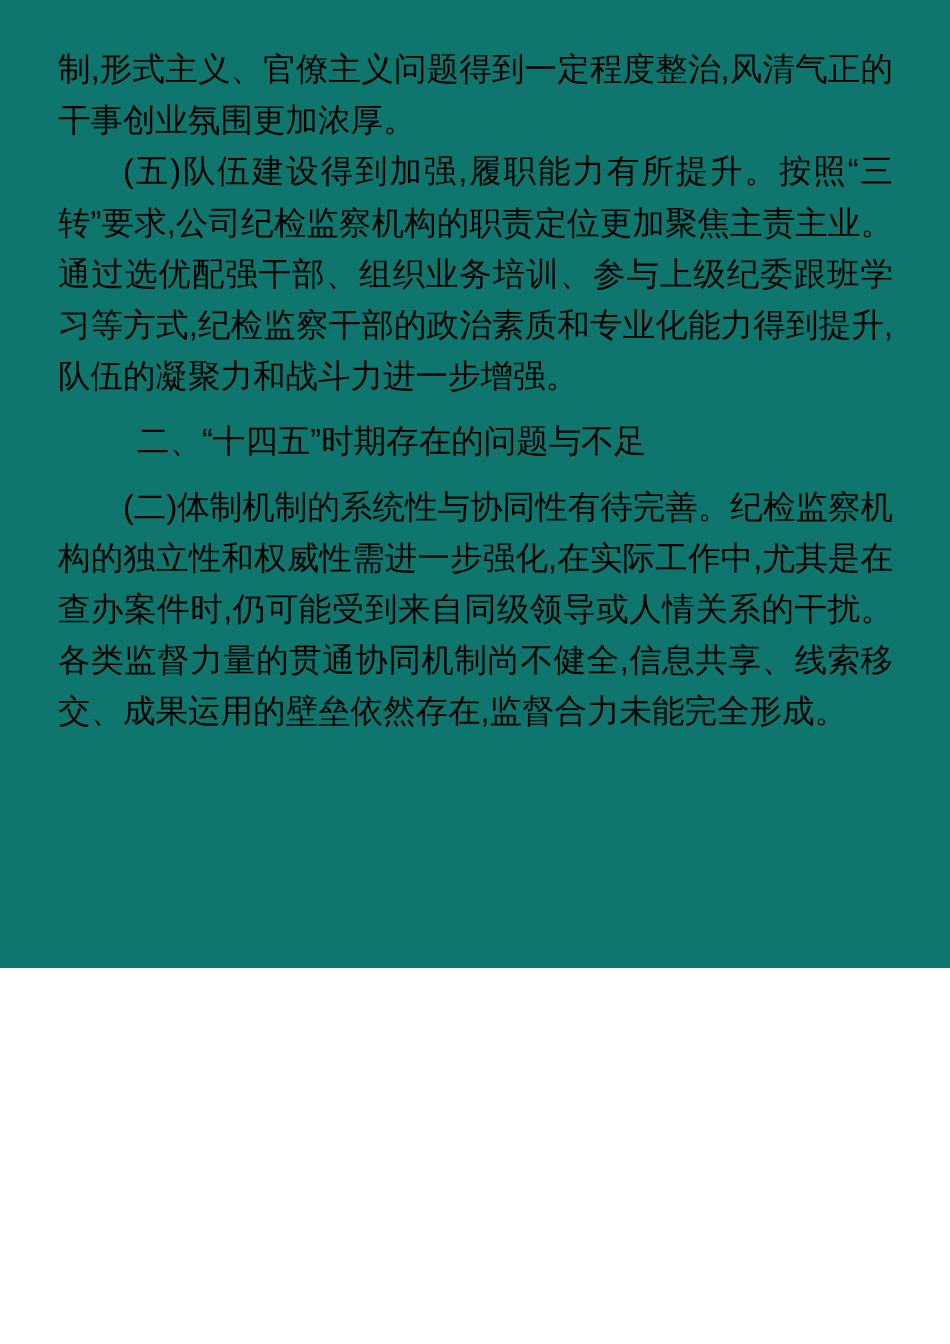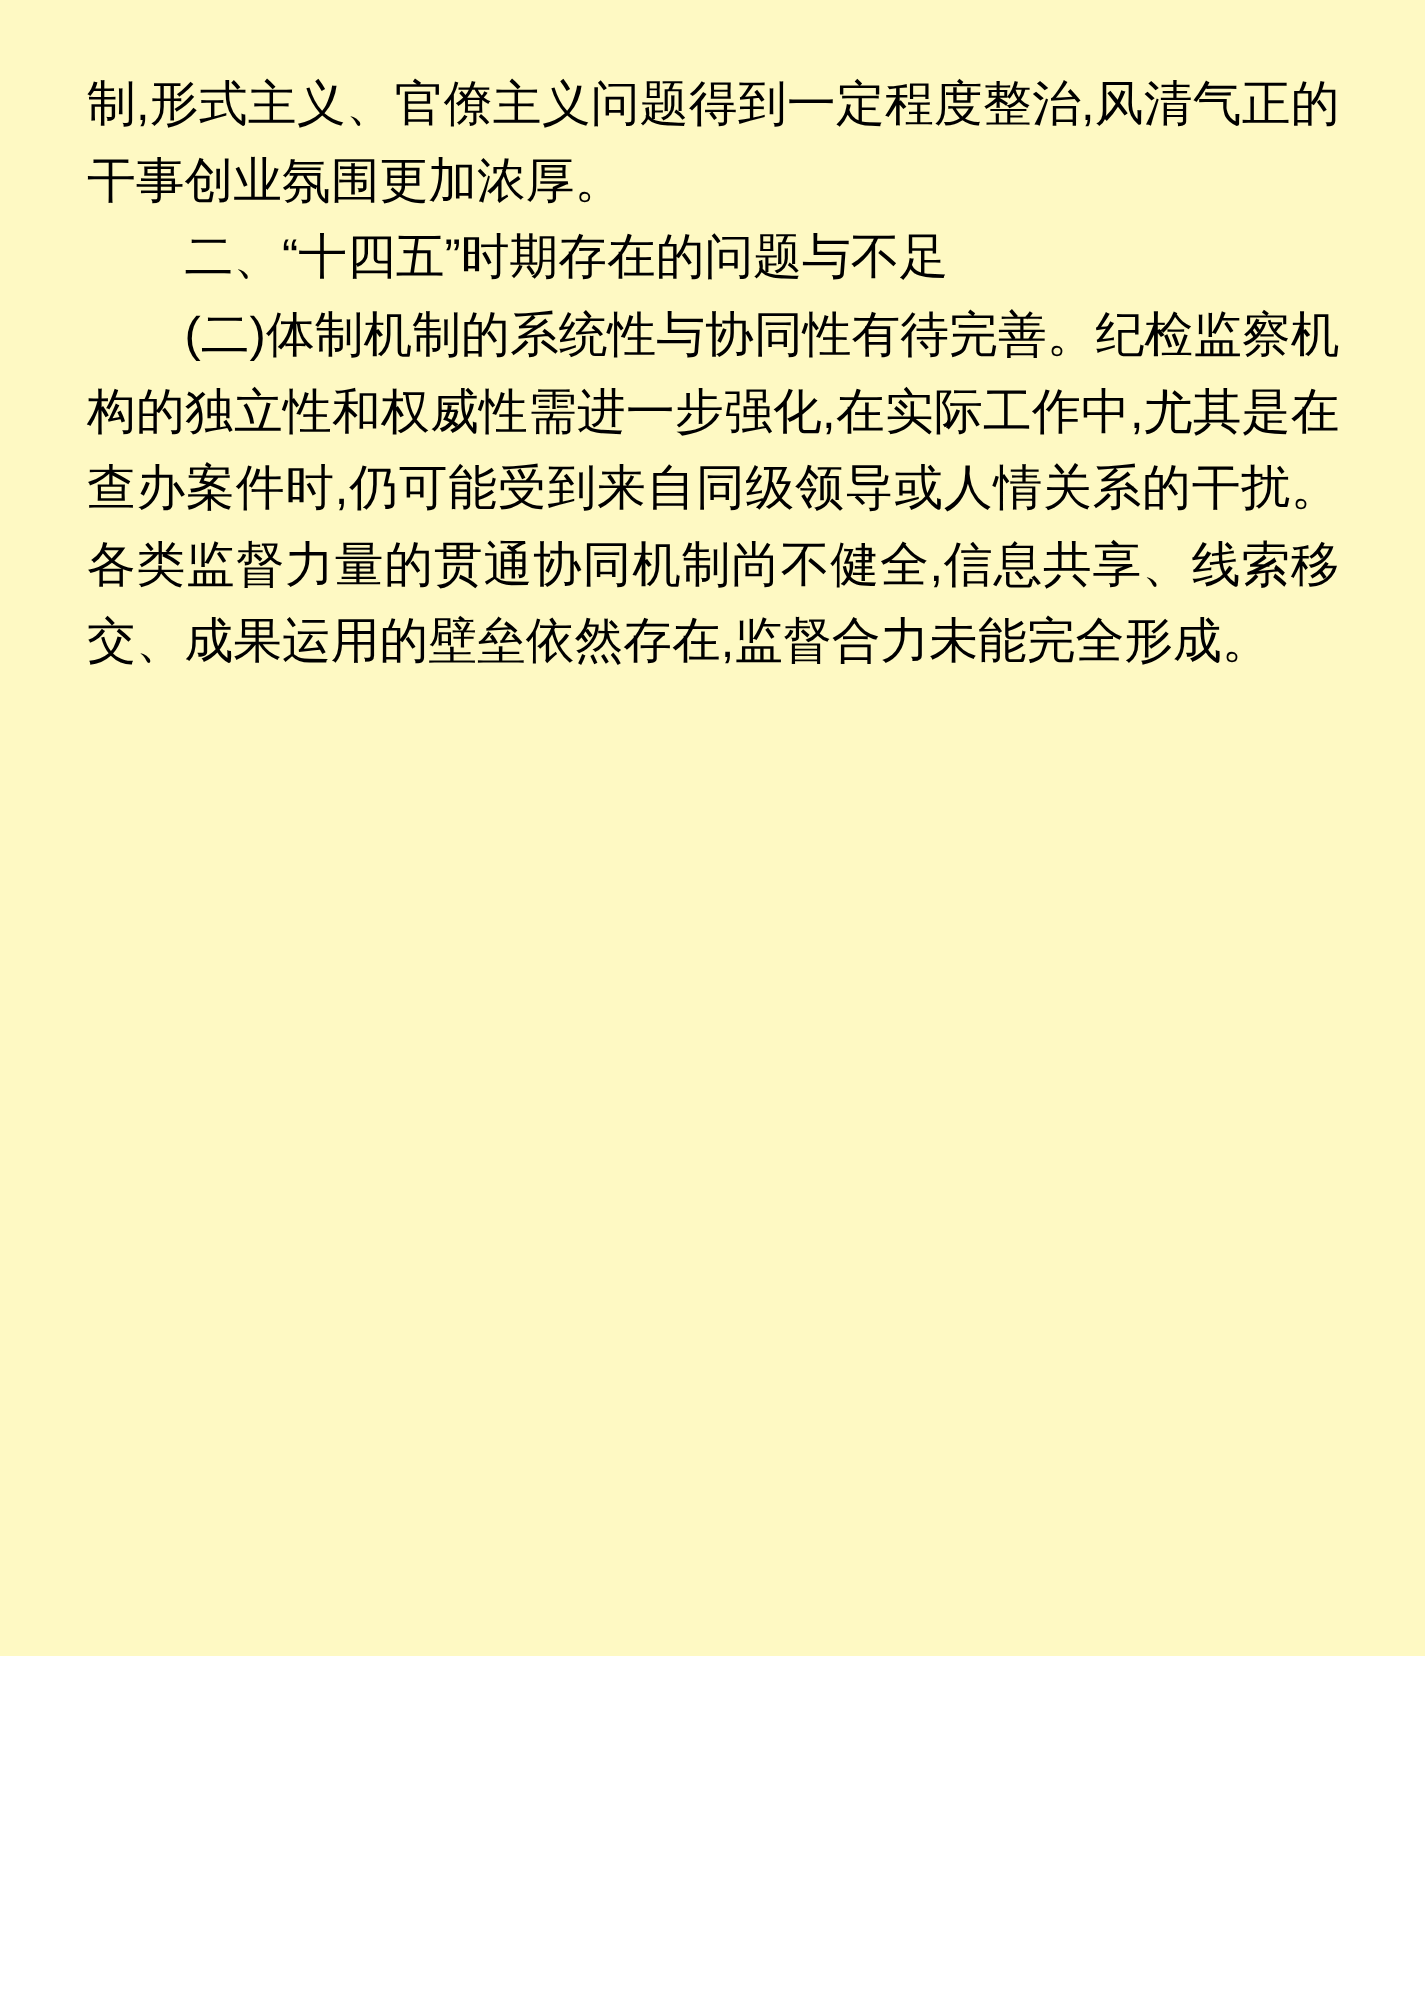--- a/index.html
+++ b/index.html
@@ -4,22 +4,22 @@
 <style>
   html, body {
     margin: 0;
     padding: 0;
     background: #ffffff;
   }
 
   .page {
     position: relative;
     width: 950px;
-    height: 1104px;
-    background: #fef9c3;
+    height: 968px;
+    background: #0f766e;
     overflow: hidden;
     box-sizing: border-box;
     padding: 44px 57px 0 58px;
   }
 
   .doc-body {
     font-family: "Liberation Sans", "DejaVu Sans", sans-serif;
     font-size: 32.5px;
     line-height: 51.2px;
     color: #000000;
@@ -39,38 +39,39 @@
 
   p.para-noindent {
     margin: 0;
     padding: 0;
     text-indent: 0;
     text-align: justify;
     text-justify: inter-ideograph;
   }
 
   h2.section-heading {
-    margin: 0;
+    margin: 14px;
     padding: 0;
     font-size: 32.5px;
     line-height: 51.2px;
     font-weight: normal;
     text-indent: 2em;
     text-align: left;
   }
 </style>
 </head>
 <body>
 
 <div class="page">
   <div class="doc-body">
 
     <p class="para-noindent">制,形式主义、官僚主义问题得到一定程度整治,风清气正的干事创业氛围更加浓厚。</p>
 
 
+    <p class="para">(五)队伍建设得到加强,履职能力有所提升。按照“三转”要求,公司纪检监察机构的职责定位更加聚焦主责主业。通过选优配强干部、组织业务培训、参与上级纪委跟班学习等方式,纪检监察干部的政治素质和专业化能力得到提升,队伍的凝聚力和战斗力进一步增强。</p>
 
     <h2 class="section-heading">二、“十四五”时期存在的问题与不足</h2>
 
 
 
     <p class="para">(二)体制机制的系统性与协同性有待完善。纪检监察机构的独立性和权威性需进一步强化,在实际工作中,尤其是在查办案件时,仍可能受到来自同级领导或人情关系的干扰。各类监督力量的贯通协同机制尚不健全,信息共享、线索移交、成果运用的壁垒依然存在,监督合力未能完全形成。</p>
 
   </div>
 </div>
 

